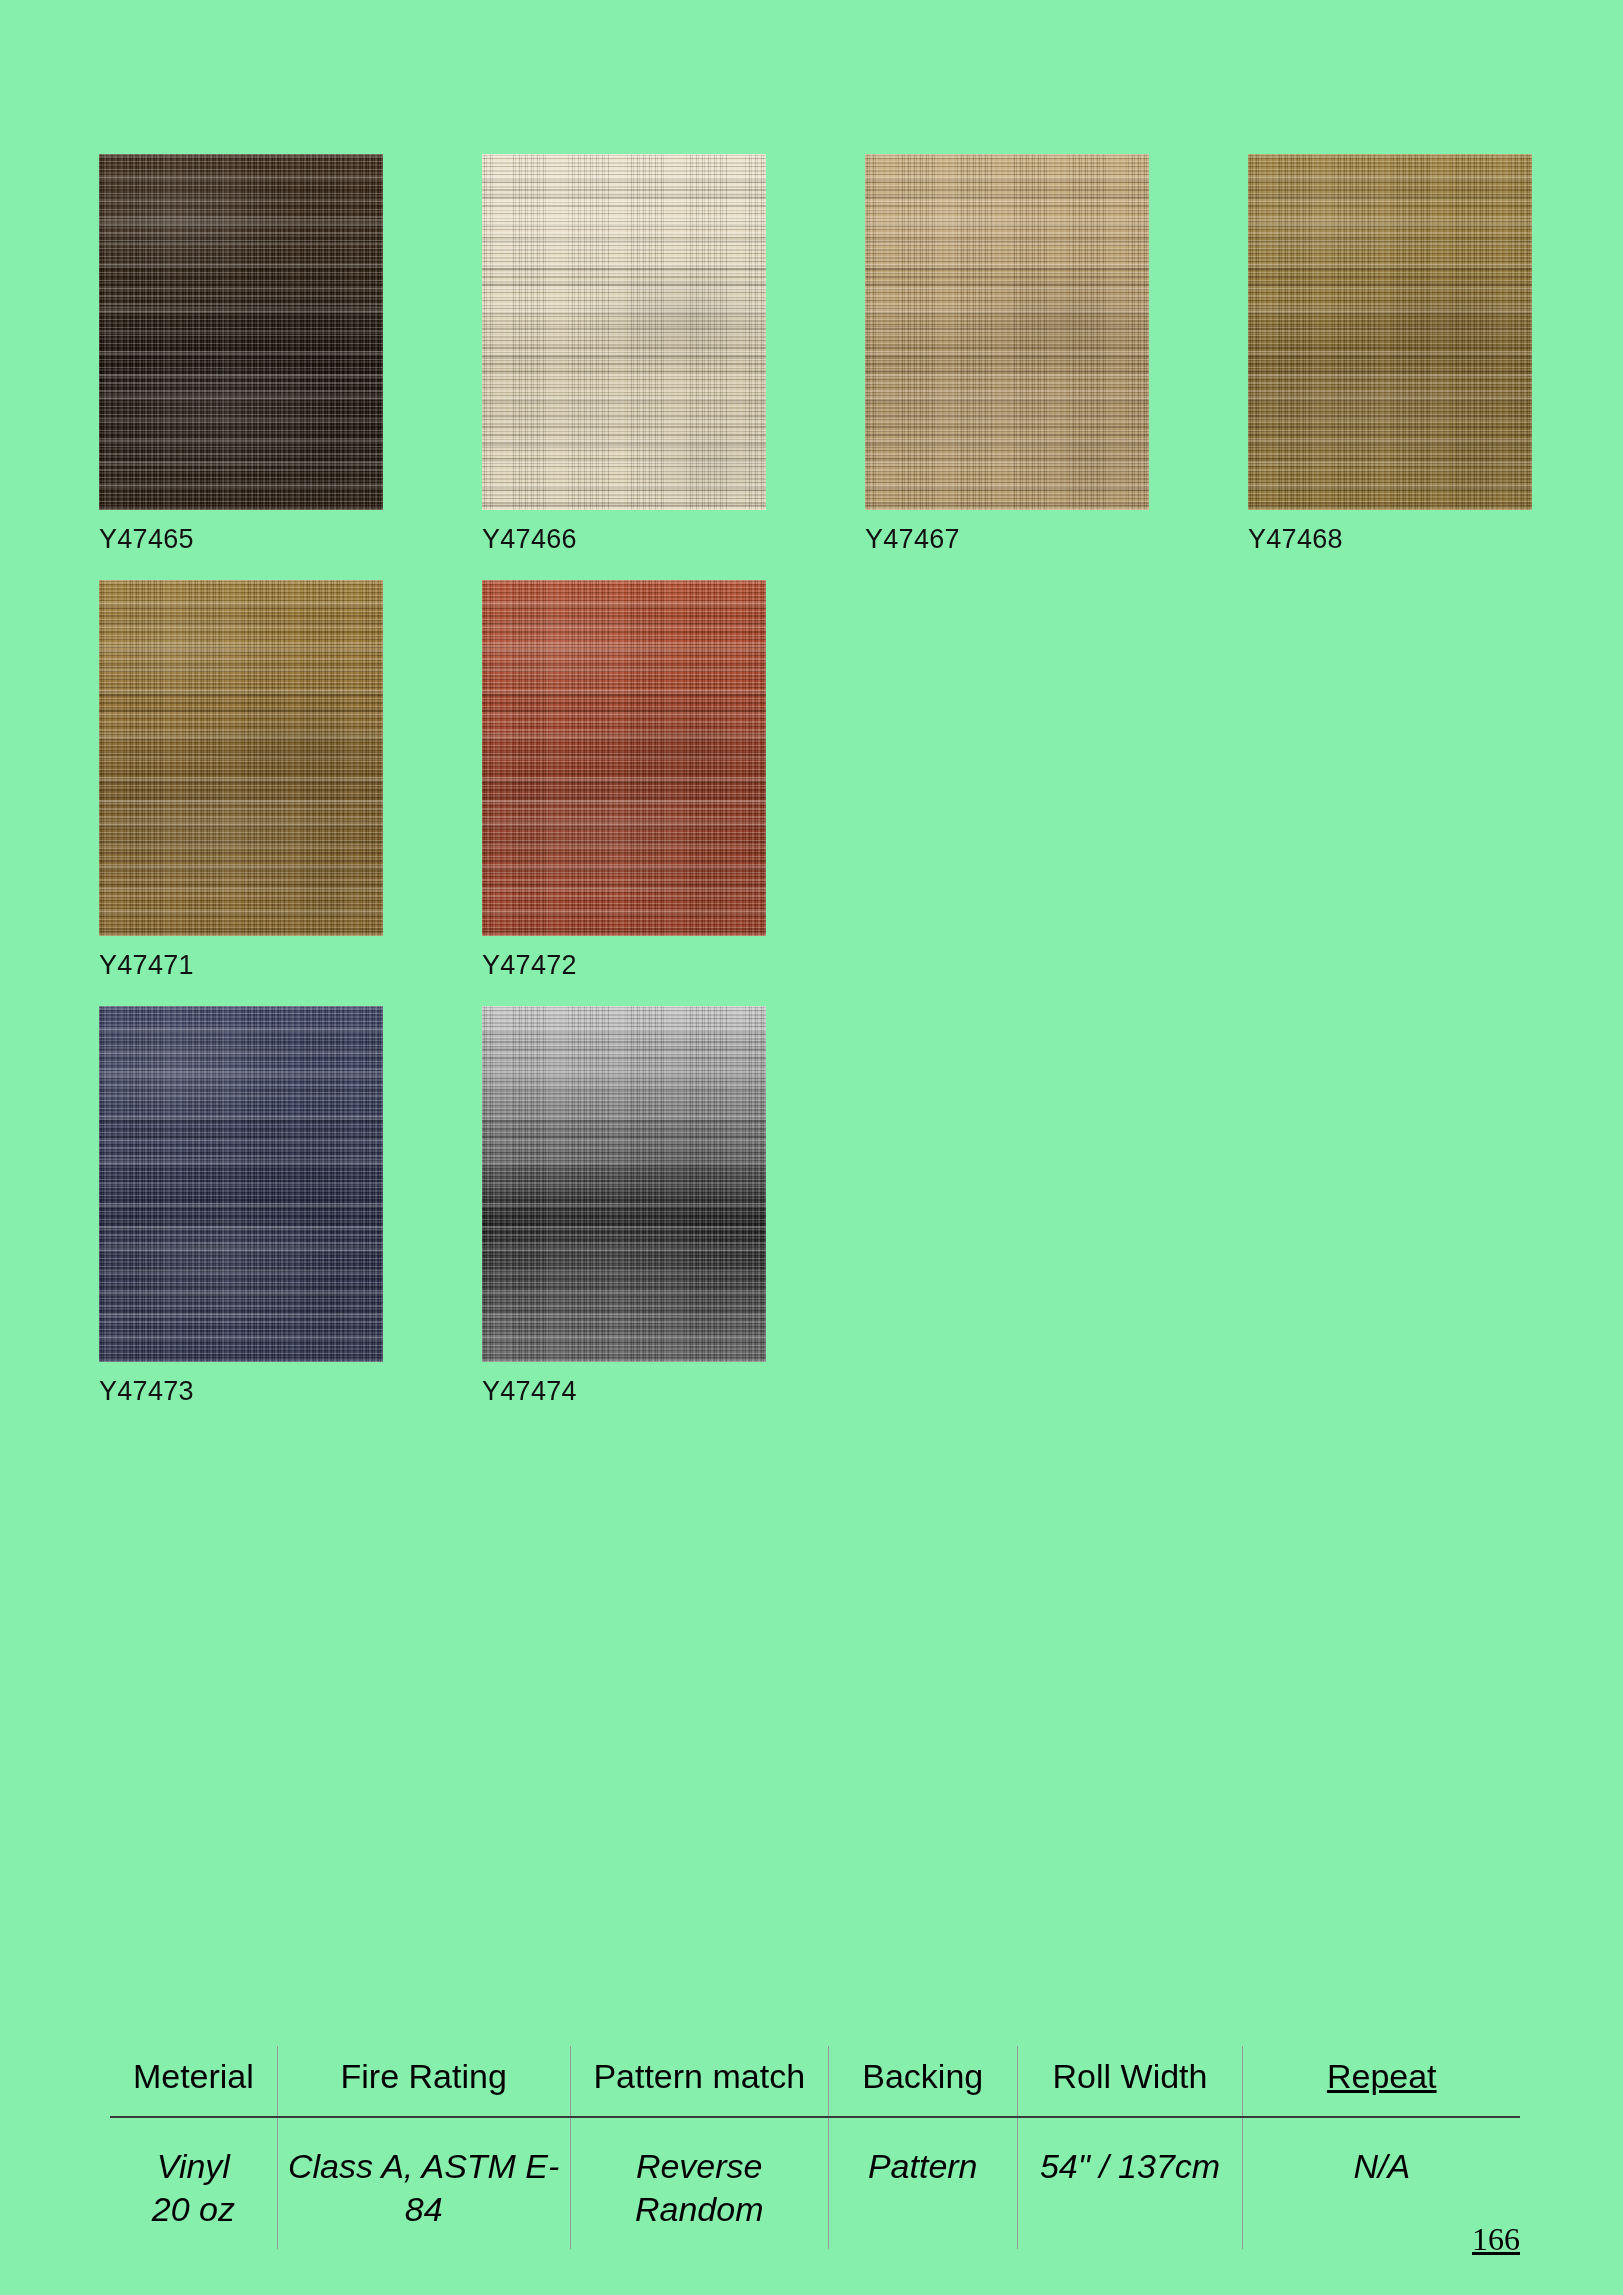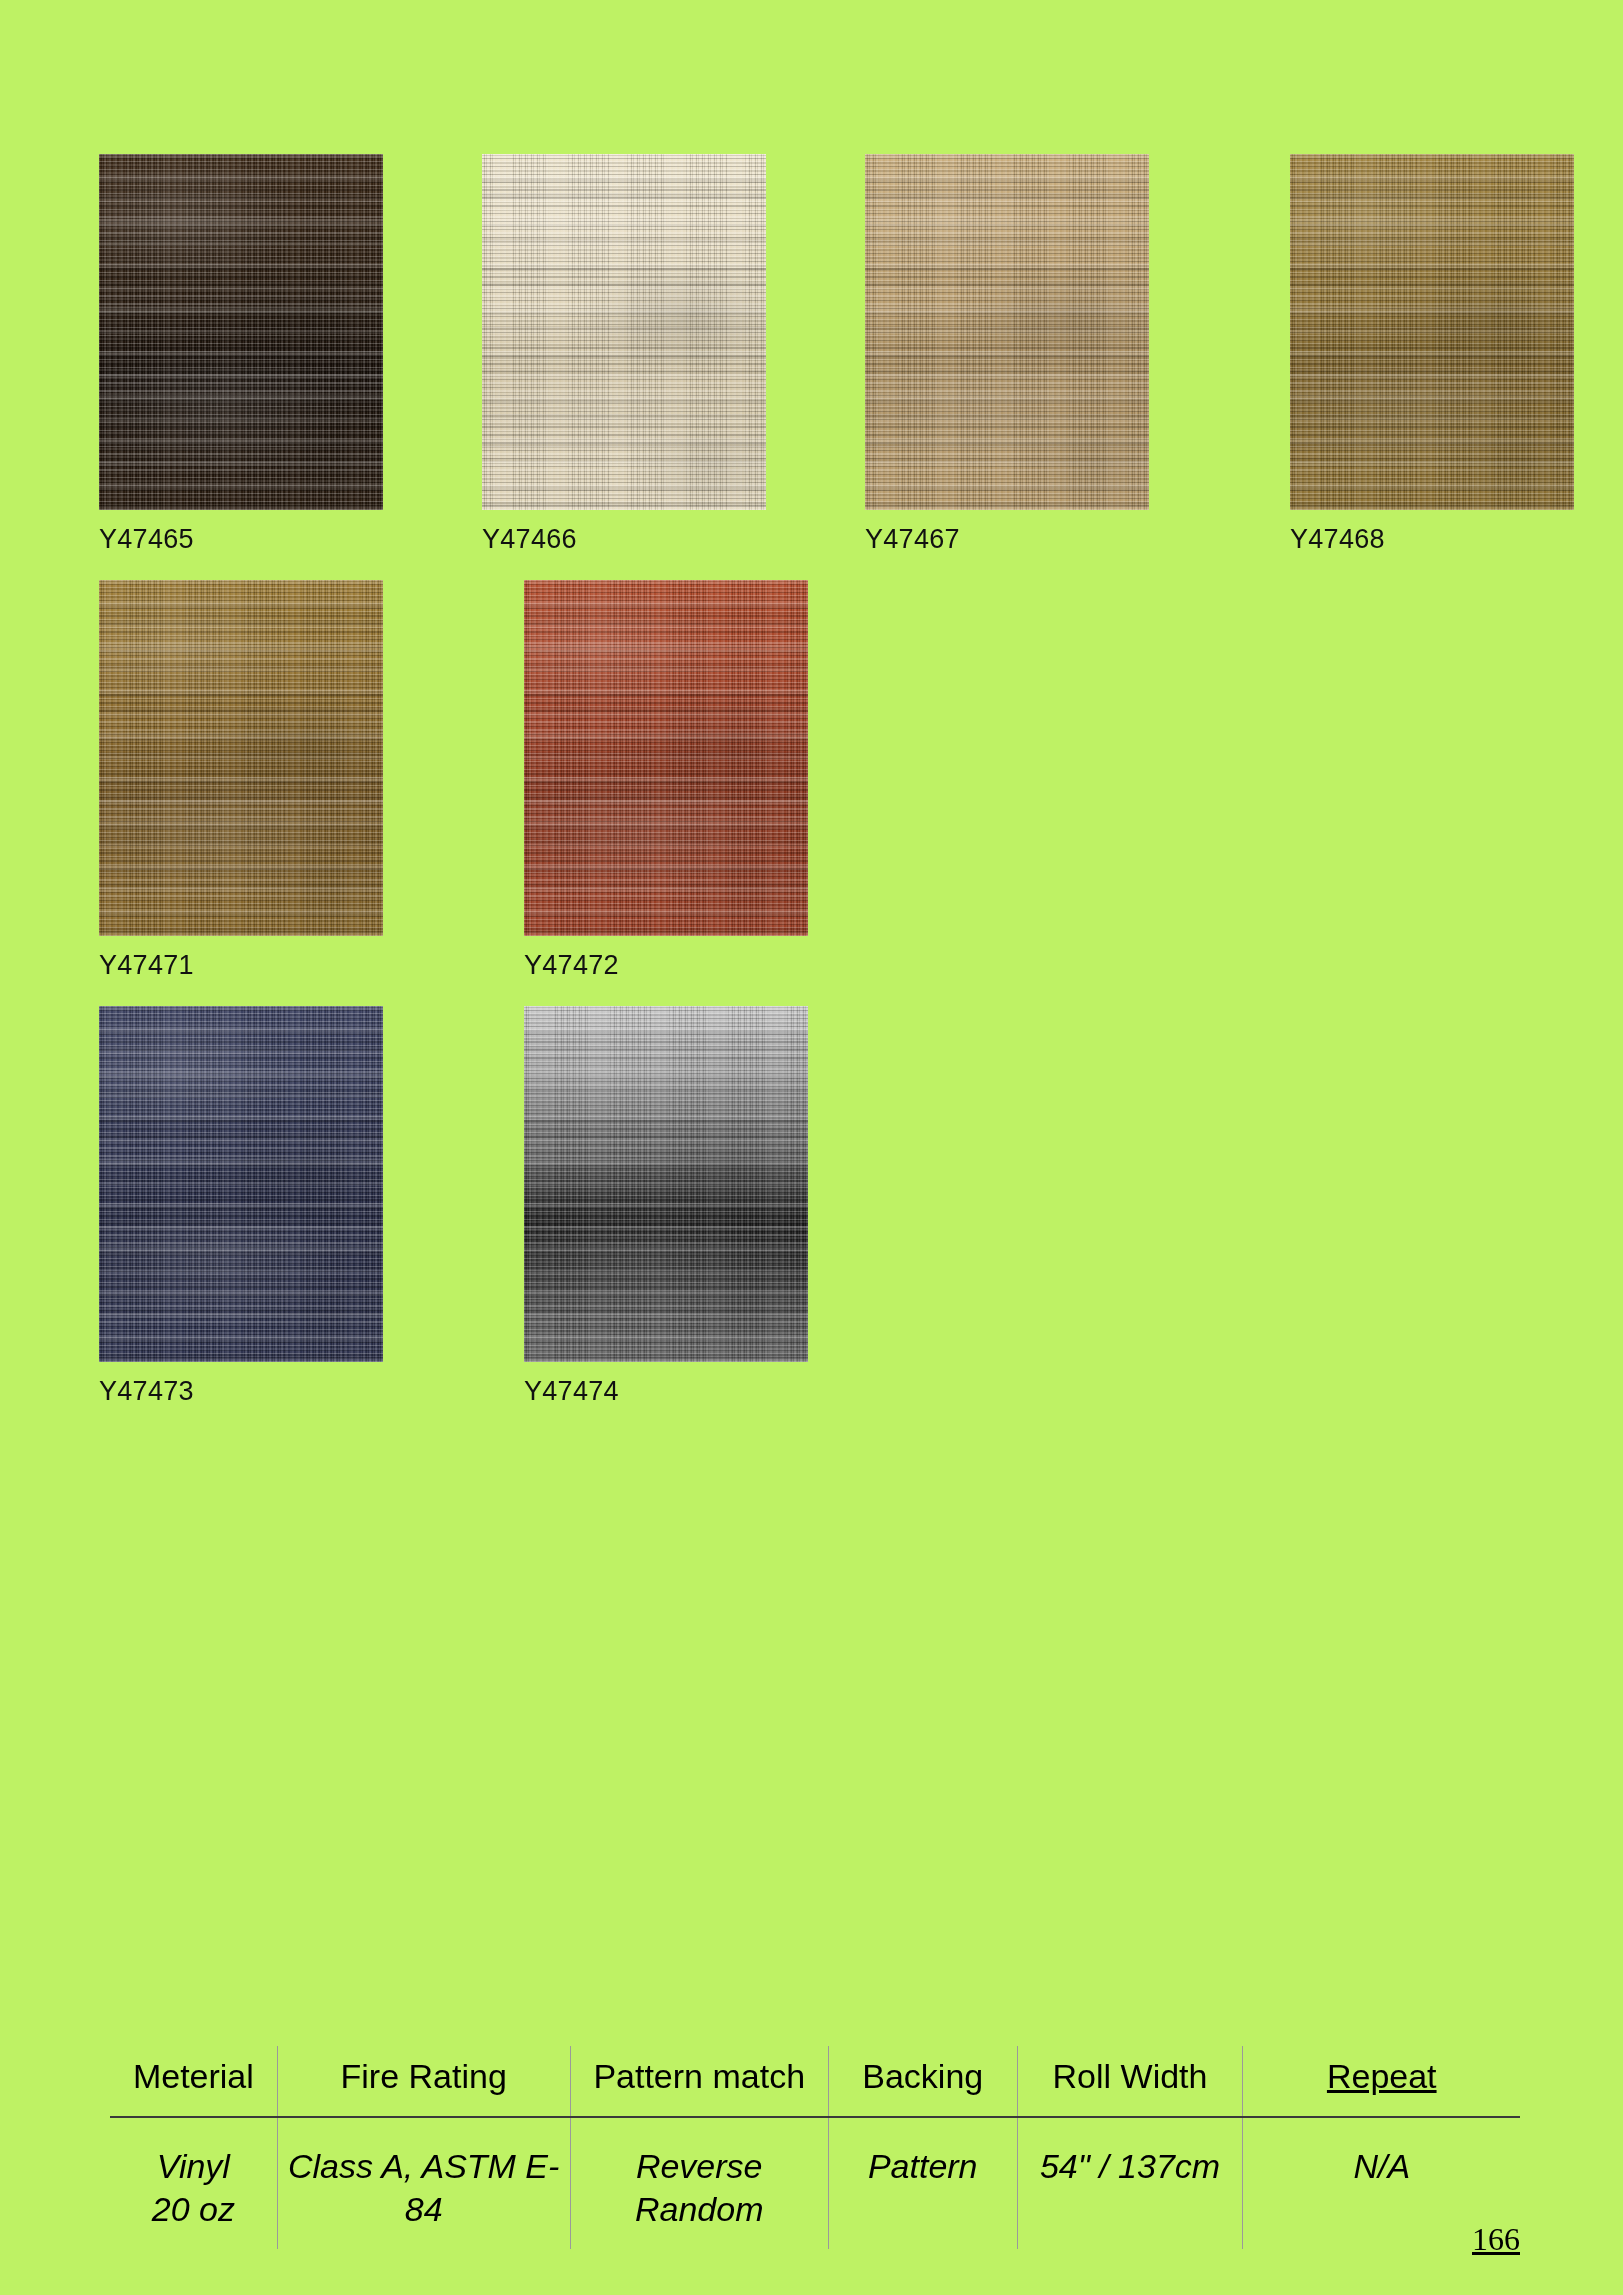--- a/index.html
+++ b/index.html
@@ -12,39 +12,39 @@
     height: 2295px;
     position: relative;
     font-family: "Liberation Sans", sans-serif;
     color: #000000;
     overflow: hidden;
   }
 
   .page {
     position: absolute;
     inset: 0;
-    background: #bef264;
+    background: #86efac;
   }
 
   
   .swatch-grid {
     position: absolute;
     left: 99px;
     top: 154px;
     width: 1433px;
   }
   .swatch-row {
     display: flex;
     margin-bottom: 27.5px;
   }
   .swatch-cell {
     width: 284px;
     margin-right: 99px;
   }
-  .swatch-cell:last-child { margin-right: 0; margin-left: 42px; }
+  .swatch-cell:last-child { margin-right: 0; }
 
   .swatch-img {
     width: 284px;
     height: 356px;
     position: relative;
     overflow: hidden;
     background: #cccccc;
   }
   
   .weave {

